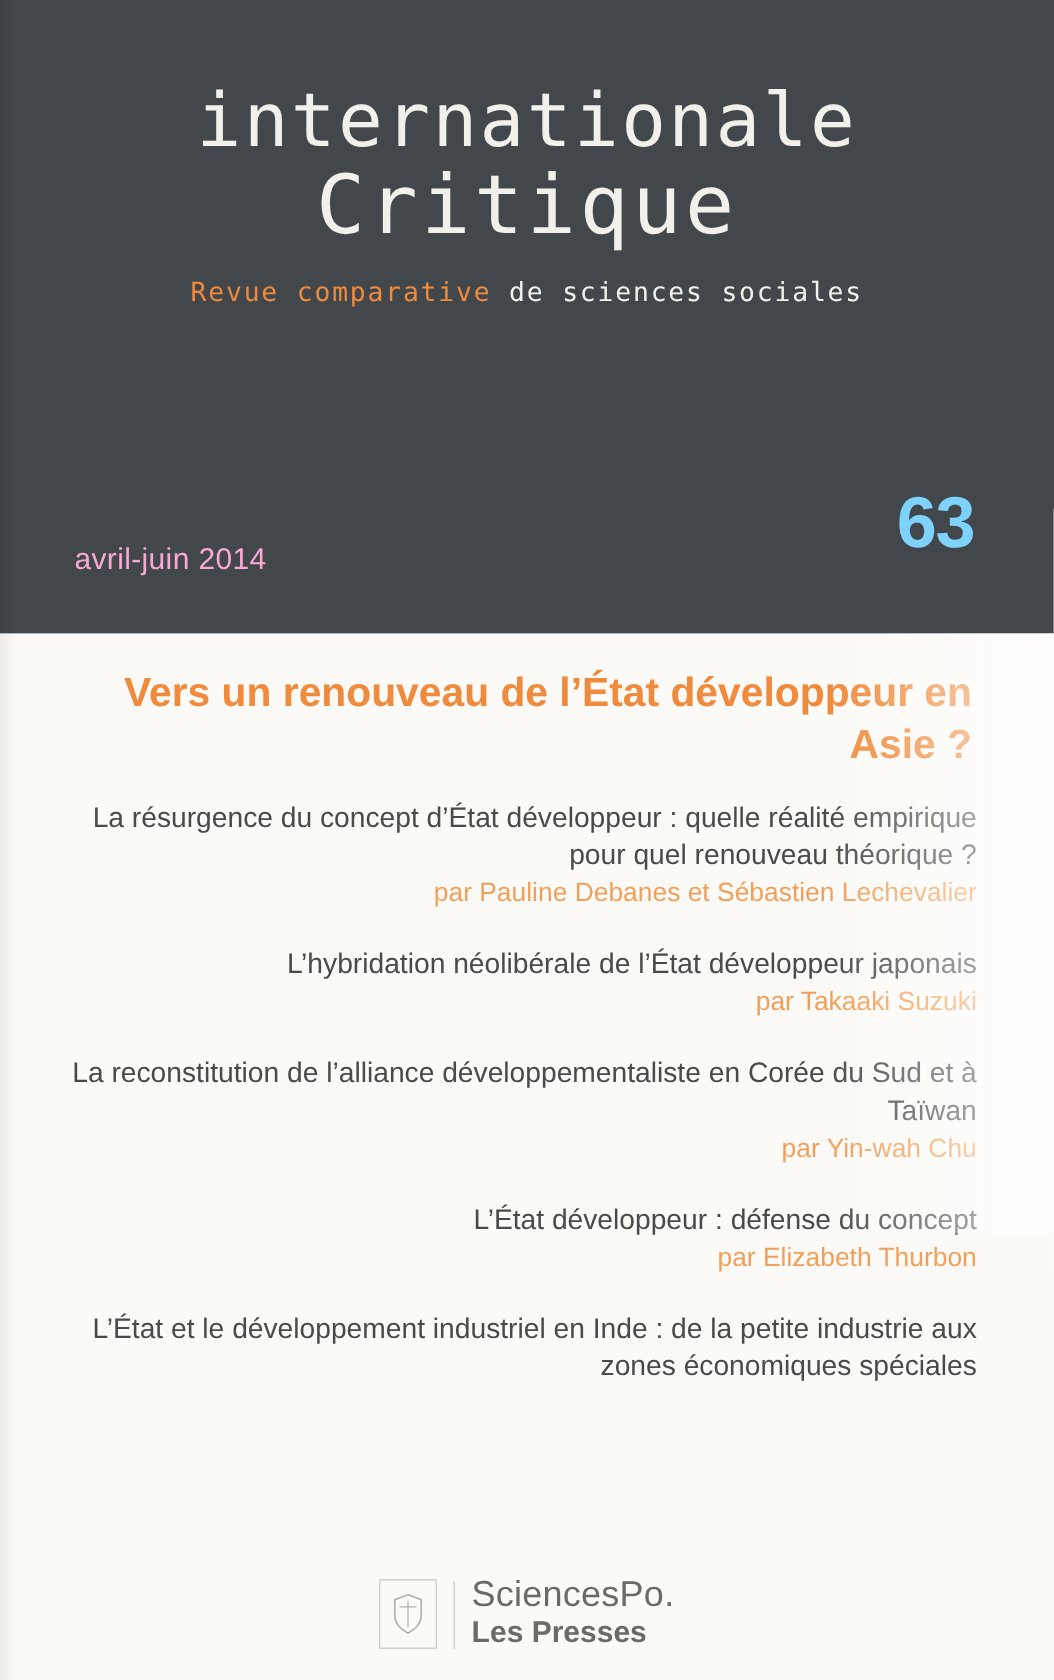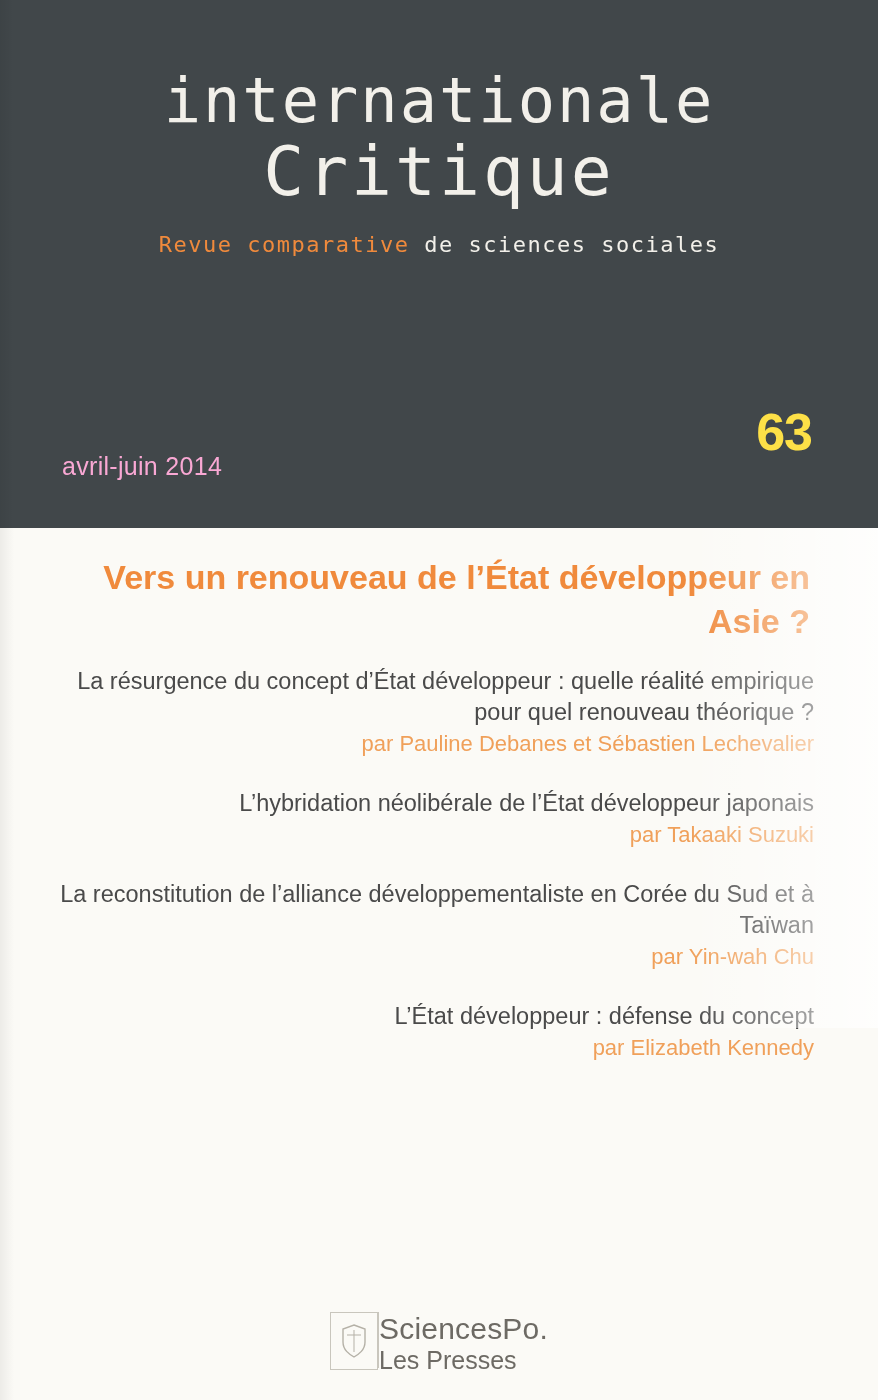--- a/index.html
+++ b/index.html
@@ -67,22 +67,22 @@
     top: 452px;
     color: #f9a8d4;
     font-size: 25px;
     letter-spacing: 0.3px;
   }
 
   .issue-number {
     position: absolute;
     right: 66px;
     top: 406px;
-    color: #fde047;
-    font-size: 52px;
+    color: #7dd3fc;
+    font-size: 60px;
     font-weight: 700;
     letter-spacing: -1px;
     line-height: 1;
   }
 
   
   .cover-bottom {
     position: absolute;
     left: 0;
     top: 528px;
@@ -131,21 +131,22 @@
     position: absolute;
     left: 0;
     top: 1312px;
     width: 878px;
     display: flex;
     justify-content: center;
     align-items: center;
   }
   .pub-inner {
     display: flex;
-    align-items: flex-start;
+    align-items: flex-end;
+    gap: 14px;
   }
   .pub-crest {
     width: 46px;
     height: 56px;
     border: 1px solid #c9c6bd;
     display: flex;
     align-items: center;
     justify-content: center;
     color: #b5b1a7;
   }
@@ -158,21 +159,21 @@
     color: #6d6a64;
     line-height: 1.12;
   }
   .pub-name {
     font-size: 30px;
     font-weight: 400;
     letter-spacing: 0.2px;
   }
   .pub-sub {
     font-size: 25px;
-    font-weight: 400;
+    font-weight: 700;
   }
 
   
   .sheen {
     position: absolute;
     right: 0;
     top: 528px;
     width: 190px;
     height: 500px;
     background: linear-gradient(to left, rgba(255,255,255,0.75), rgba(255,255,255,0));
@@ -222,24 +223,25 @@
       <div class="art-author">par Takaaki Suzuki</div>
     </div>
 
     <div class="toc-entry">
       <div class="art-title">La reconstitution de l’alliance développementaliste en Corée du Sud et à Taïwan</div>
       <div class="art-author">par Yin-wah Chu</div>
     </div>
 
     <div class="toc-entry">
       <div class="art-title">L’État développeur : défense du concept</div>
-      <div class="art-author">par Elizabeth Kennedy</div>
-    </div>
-
-    <div class="toc-entry">
+      <div class="art-author">par Elizabeth Thurbon</div>
+    </div>
+
+    <div class="toc-entry">
+      <div class="art-title">L’État et le développement industriel en Inde : de la petite industrie aux zones économiques spéciales</div>
     </div>
 
 
   </div>
 </div>
 
 <div class="sheen"></div>
 <div class="spine-shadow"></div>
 
 <div class="publisher">

